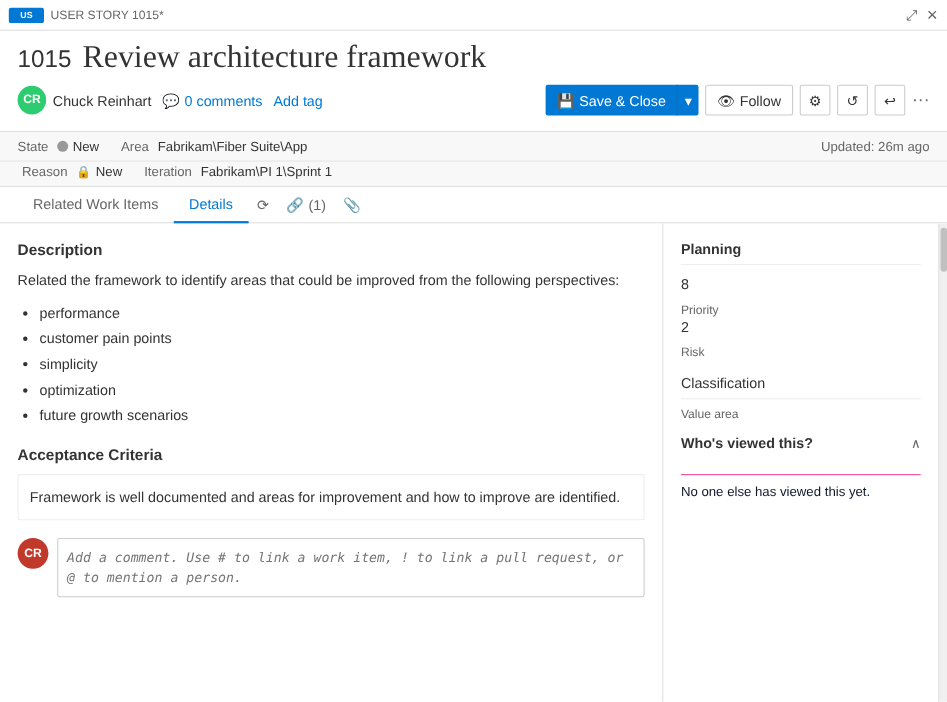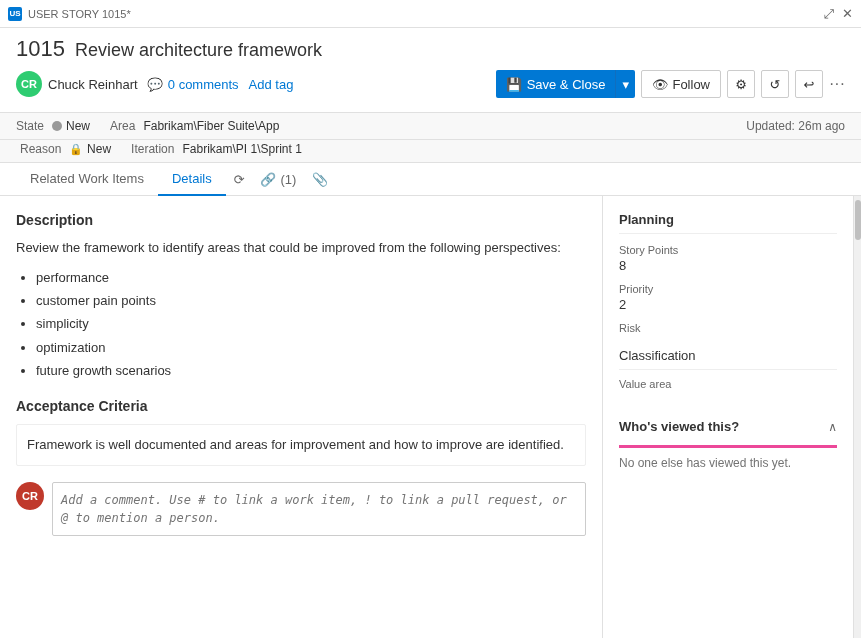--- a/index.html
+++ b/index.html
@@ -5,30 +5,30 @@
     * { box-sizing: border-box; margin: 0; padding: 0; }
     body { font-family: 'Segoe UI', sans-serif; font-size: 13px; color: #333; background: #fff; width: 861px; height: 638px; overflow: hidden; }
 
     
     .title-bar {
       display: flex; align-items: center; justify-content: space-between;
       background: #fff; border-bottom: 1px solid #e0e0e0;
       padding: 4px 8px; height: 28px;
     }
     .title-bar-left { display: flex; align-items: center; gap: 6px; font-size: 11px; color: #666; }
-    .title-bar-icon { width: 14px; height: 14px; background: #0078d4; border-radius: 2px; display: flex; align-items: center; justify-content: center; }
+    .title-bar-icon { width: 32px; height: 14px; background: #0078d4; border-radius: 2px; display: flex; align-items: center; justify-content: center; }
     .title-bar-icon span { color: #fff; font-size: 8px; font-weight: bold; }
     .title-bar-right { display: flex; gap: 8px; }
     .title-bar-right span { cursor: pointer; color: #666; font-size: 13px; }
 
     
     .header { padding: 8px 16px 6px; border-bottom: 1px solid #e0e0e0; }
     .work-item-id-title { display: flex; align-items: baseline; gap: 10px; margin-bottom: 8px; }
     .work-item-id { font-size: 22px; color: #333; font-weight: 400; }
-    .work-item-title { font-size: 18px; color: #333; font-weight: 400; }
+    .work-item-title { font-size: 29px; color: #333; font-weight: 400; font-family: Liberation Serif, serif; }
 
     
     .toolbar { display: flex; align-items: center; gap: 6px; margin-bottom: 8px; }
     .avatar { width: 26px; height: 26px; background: #2ecc71; border-radius: 50%; display: flex; align-items: center; justify-content: center; color: #fff; font-size: 11px; font-weight: bold; }
     .author-name { font-size: 13px; color: #333; margin-right: 4px; }
     .comment-btn { display: flex; align-items: center; gap: 4px; color: #0078d4; cursor: pointer; font-size: 13px; }
     .add-tag { color: #0078d4; cursor: pointer; font-size: 13px; margin-left: 4px; }
     .save-close-btn {
       display: flex; align-items: center; background: #0078d4; color: #fff;
       border: none; border-radius: 2px; cursor: pointer; font-size: 13px; height: 28px;
@@ -80,24 +80,24 @@
       line-height: 1.5; resize: none;
     }
 
     
     .right-panel { width: 250px; overflow-y: auto; padding: 16px; }
     .planning-title { font-size: 13px; font-weight: 600; color: #333; margin-bottom: 10px; padding-bottom: 6px; border-bottom: 1px solid #eee; }
     .field-row { margin-bottom: 10px; }
     .field-name { font-size: 11px; color: #666; margin-bottom: 2px; }
     .field-val { font-size: 13px; color: #333; }
     .classification-title { font-size: 13px; font-weight: 400; color: #333; margin: 14px 0 8px; padding-bottom: 6px; border-bottom: 1px solid #eee; }
-    .whos-viewed { display: flex; justify-content: space-between; align-items: center; margin: 29px 0 8px; padding-bottom: 11px; border-bottom: 3px solid #ec4899; }
+    .whos-viewed { display: flex; justify-content: space-between; align-items: center; margin: 12px 0 8px; padding-bottom: 21px; border-bottom: 1px solid #ec4899; }
     .whos-viewed-title { font-size: 13px; font-weight: 600; color: #333; }
     .chevron-up { font-size: 12px; color: #666; cursor: pointer; }
-    .no-viewed { font-size: 12px; color: #737373; }
+    .no-viewed { font-size: 12px; color: #0f172a; }
 
     
     .left-panel::-webkit-scrollbar, .right-panel::-webkit-scrollbar { width: 6px; }
     .left-panel::-webkit-scrollbar-thumb, .right-panel::-webkit-scrollbar-thumb { background: #ccc; border-radius: 3px; }
 
     
     .scroll-track { width: 8px; background: #f0f0f0; border-left: 1px solid #e0e0e0; display: flex; flex-direction: column; align-items: center; }
     .scroll-thumb { width: 6px; height: 40px; background: #c0c0c0; border-radius: 3px; margin-top: 4px; }
   </style>
 </head>
@@ -198,21 +198,21 @@
     <span>📎</span>
   </div>
 </div>
 
 <div class="main-content">
 
   <div class="left-panel">
 
     <div>
       <div class="section-title">Description</div>
-      <p class="description-text">Review the framework to identify areas that could be improved from the following perspectives:</p>
+      <p class="description-text">Related the framework to identify areas that could be improved from the following perspectives:</p>
       <ul class="description-list">
         <li>performance</li>
         <li>customer pain points</li>
         <li>simplicity</li>
         <li>optimization</li>
         <li>future growth scenarios</li>
       </ul>
     </div>
 
     <div>
@@ -227,21 +227,20 @@
         </div>
         <textarea class="comment-input" placeholder="Add a comment. Use # to link a work item, ! to link a pull request, or @ to mention a person." style=""></textarea>
       </div>
     </div>
   </div>
 
   <div class="right-panel">
     <div class="planning-title">Planning</div>
 
     <div class="field-row">
-      <div class="field-name">Story Points</div>
       <div class="field-val">8</div>
     </div>
     <div class="field-row">
       <div class="field-name">Priority</div>
       <div class="field-val">2</div>
     </div>
     <div class="field-row">
       <div class="field-name">Risk</div>
       <div class="field-val"></div>
     </div>

